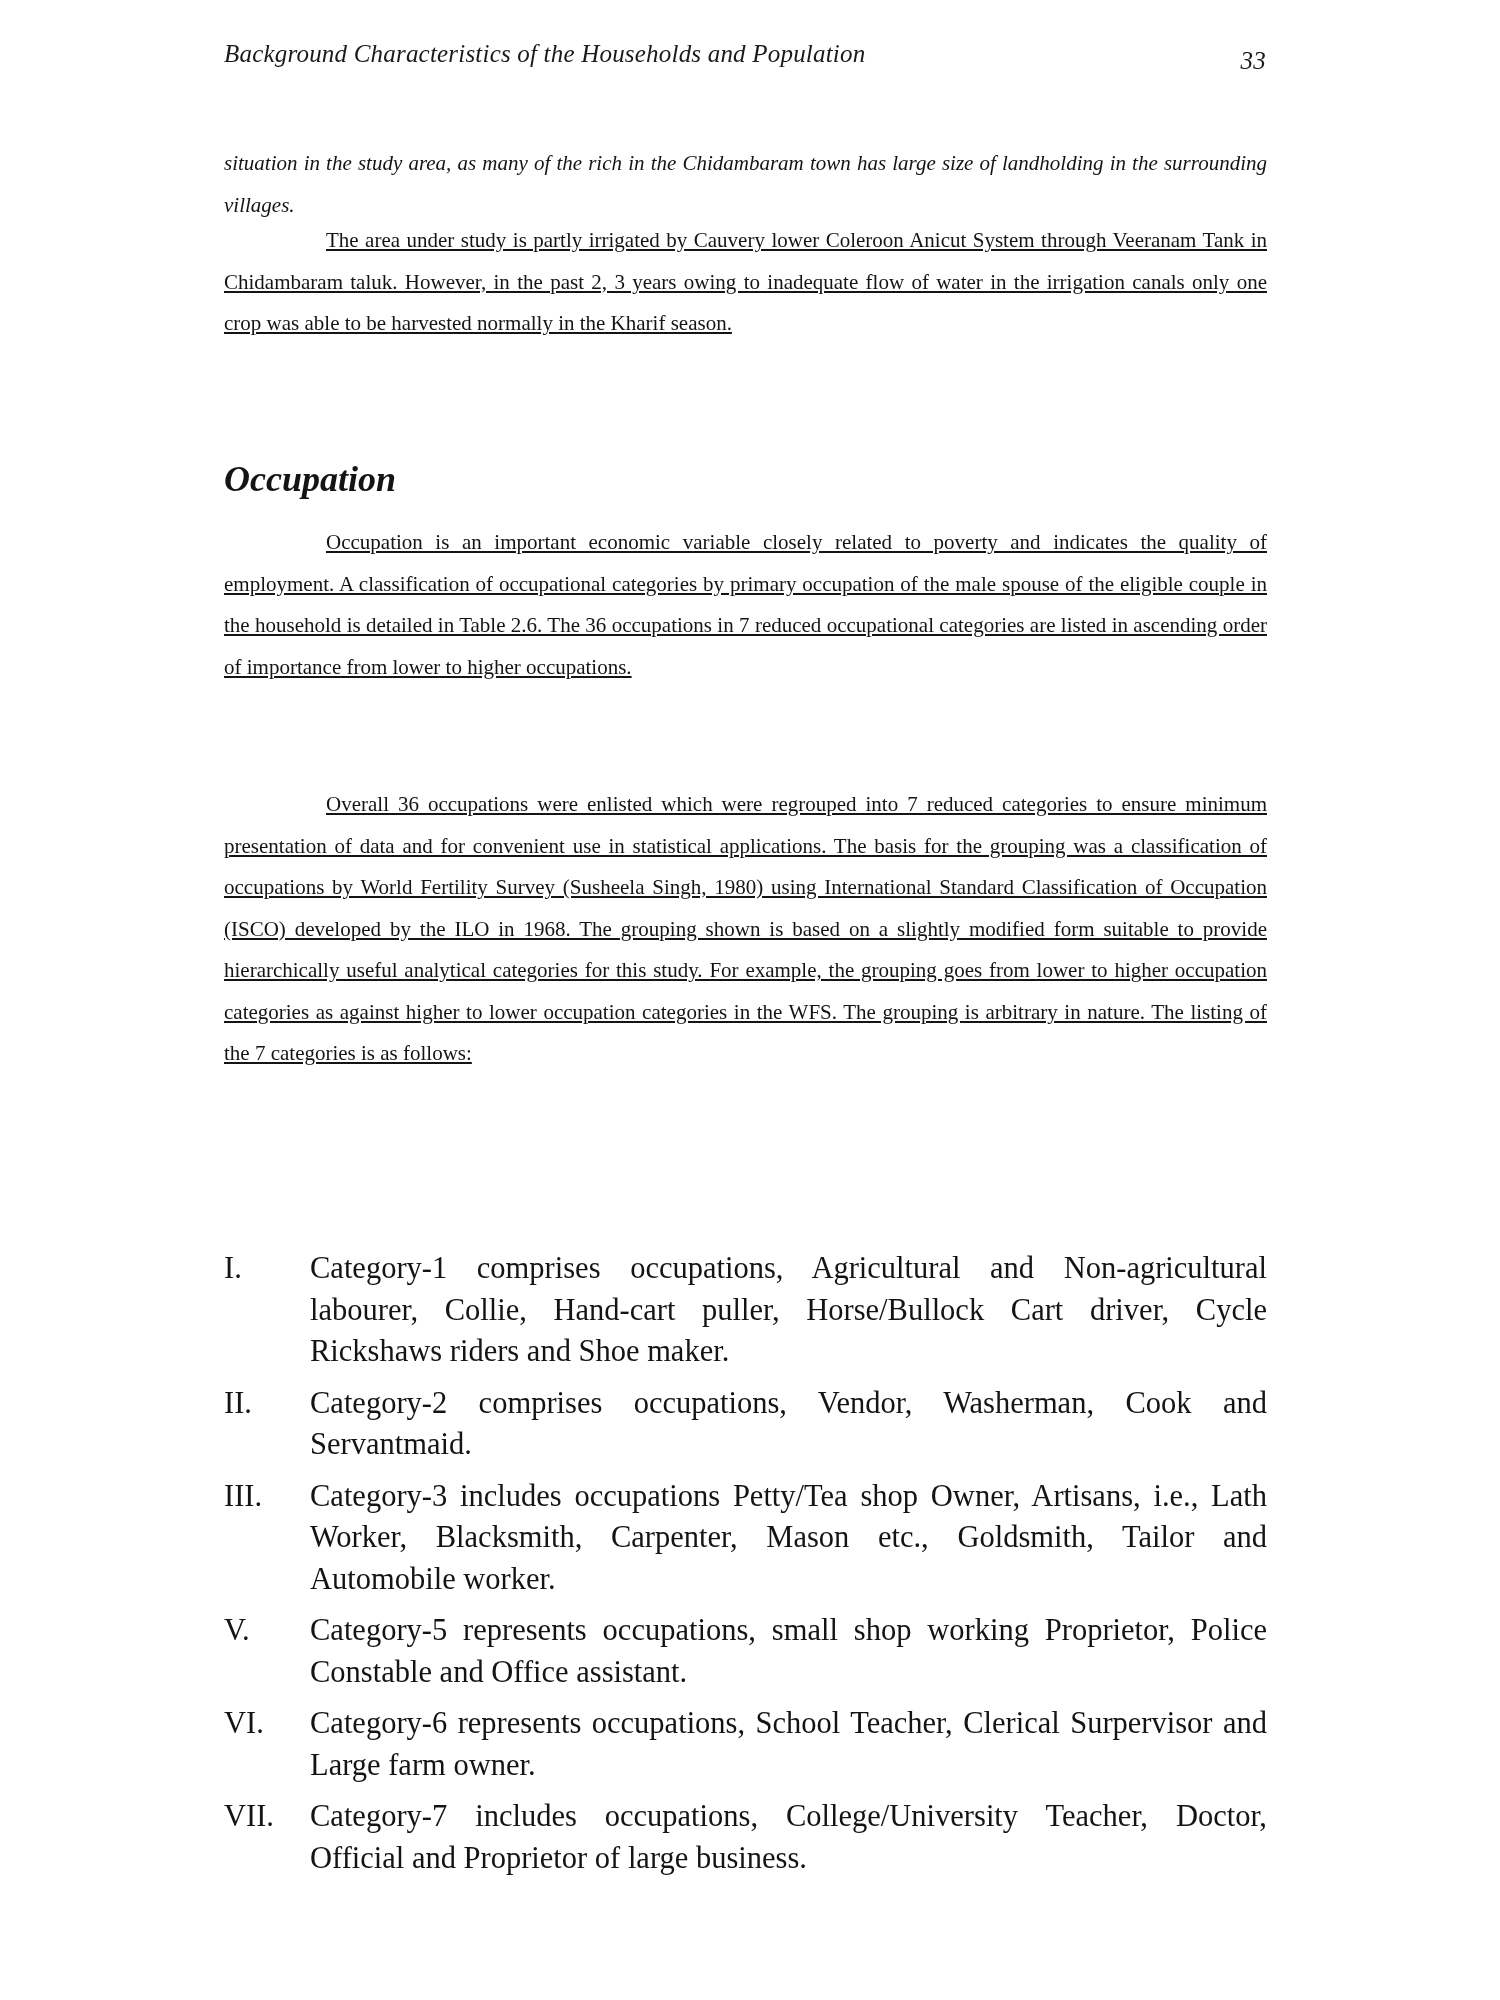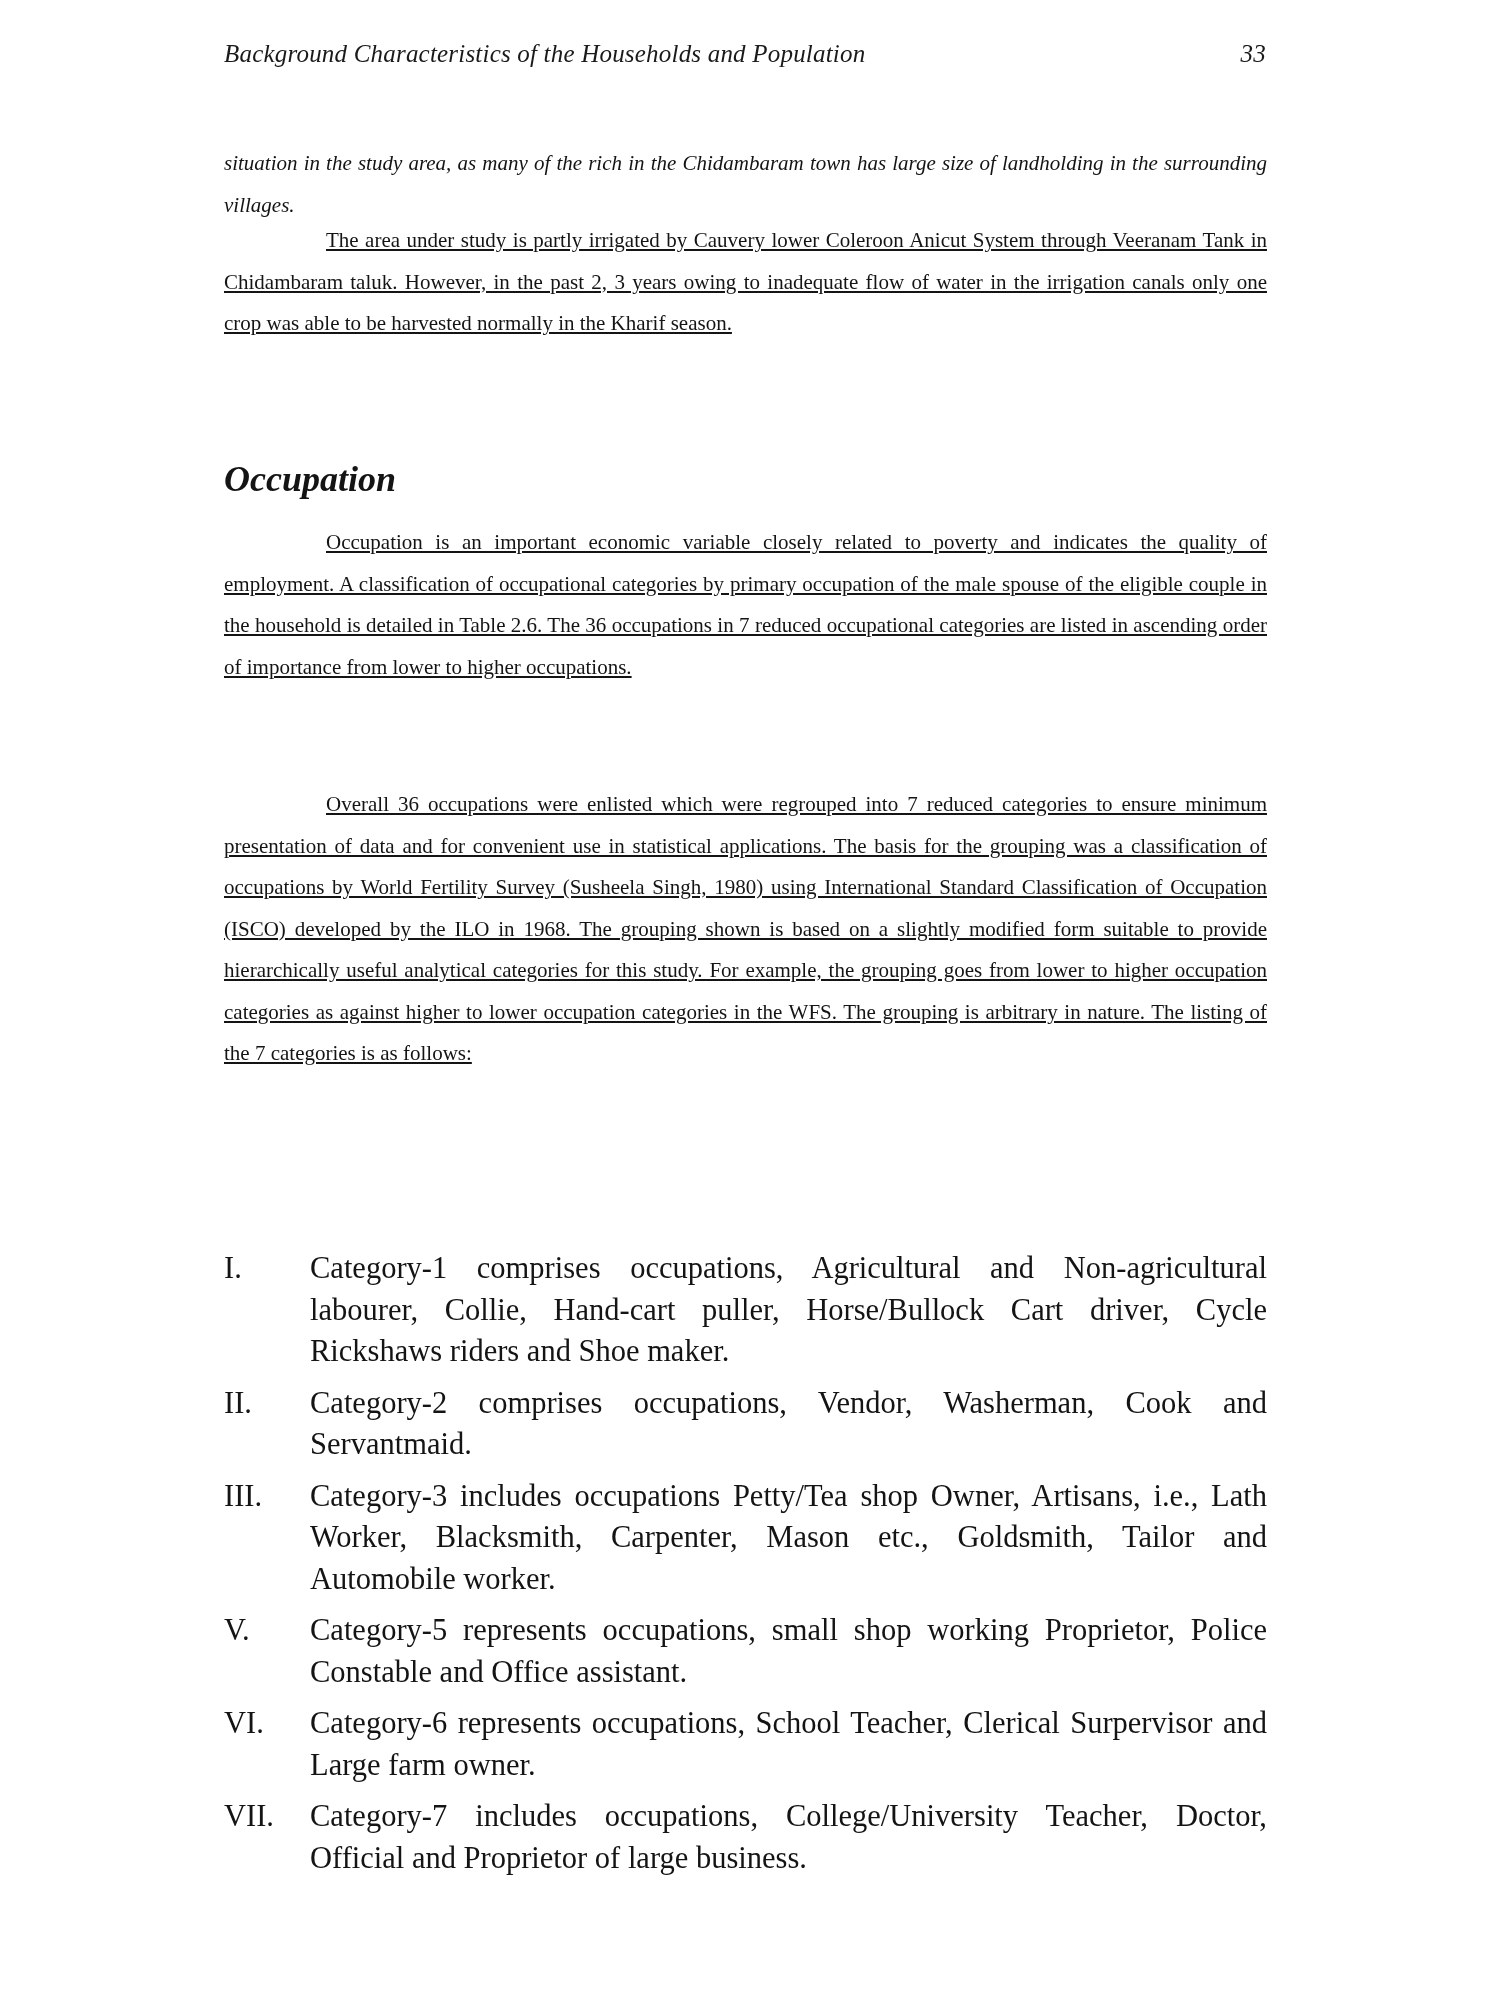--- a/index.html
+++ b/index.html
@@ -34,21 +34,21 @@
       color: #1a1a1a;
     }
     .running-head .title {
       position: absolute;
       left: 0;
       top: 0;
     }
     .running-head .page-number {
       position: absolute;
       right: 0;
-      top: 0;
+      top: 7px;
     }
     .body-text {
       position: absolute;
       left: 224px;
       width: 1043px;
       font-size: 21px;
       line-height: 41.5px;
       text-align: justify;
       text-align-last: left;
     }

